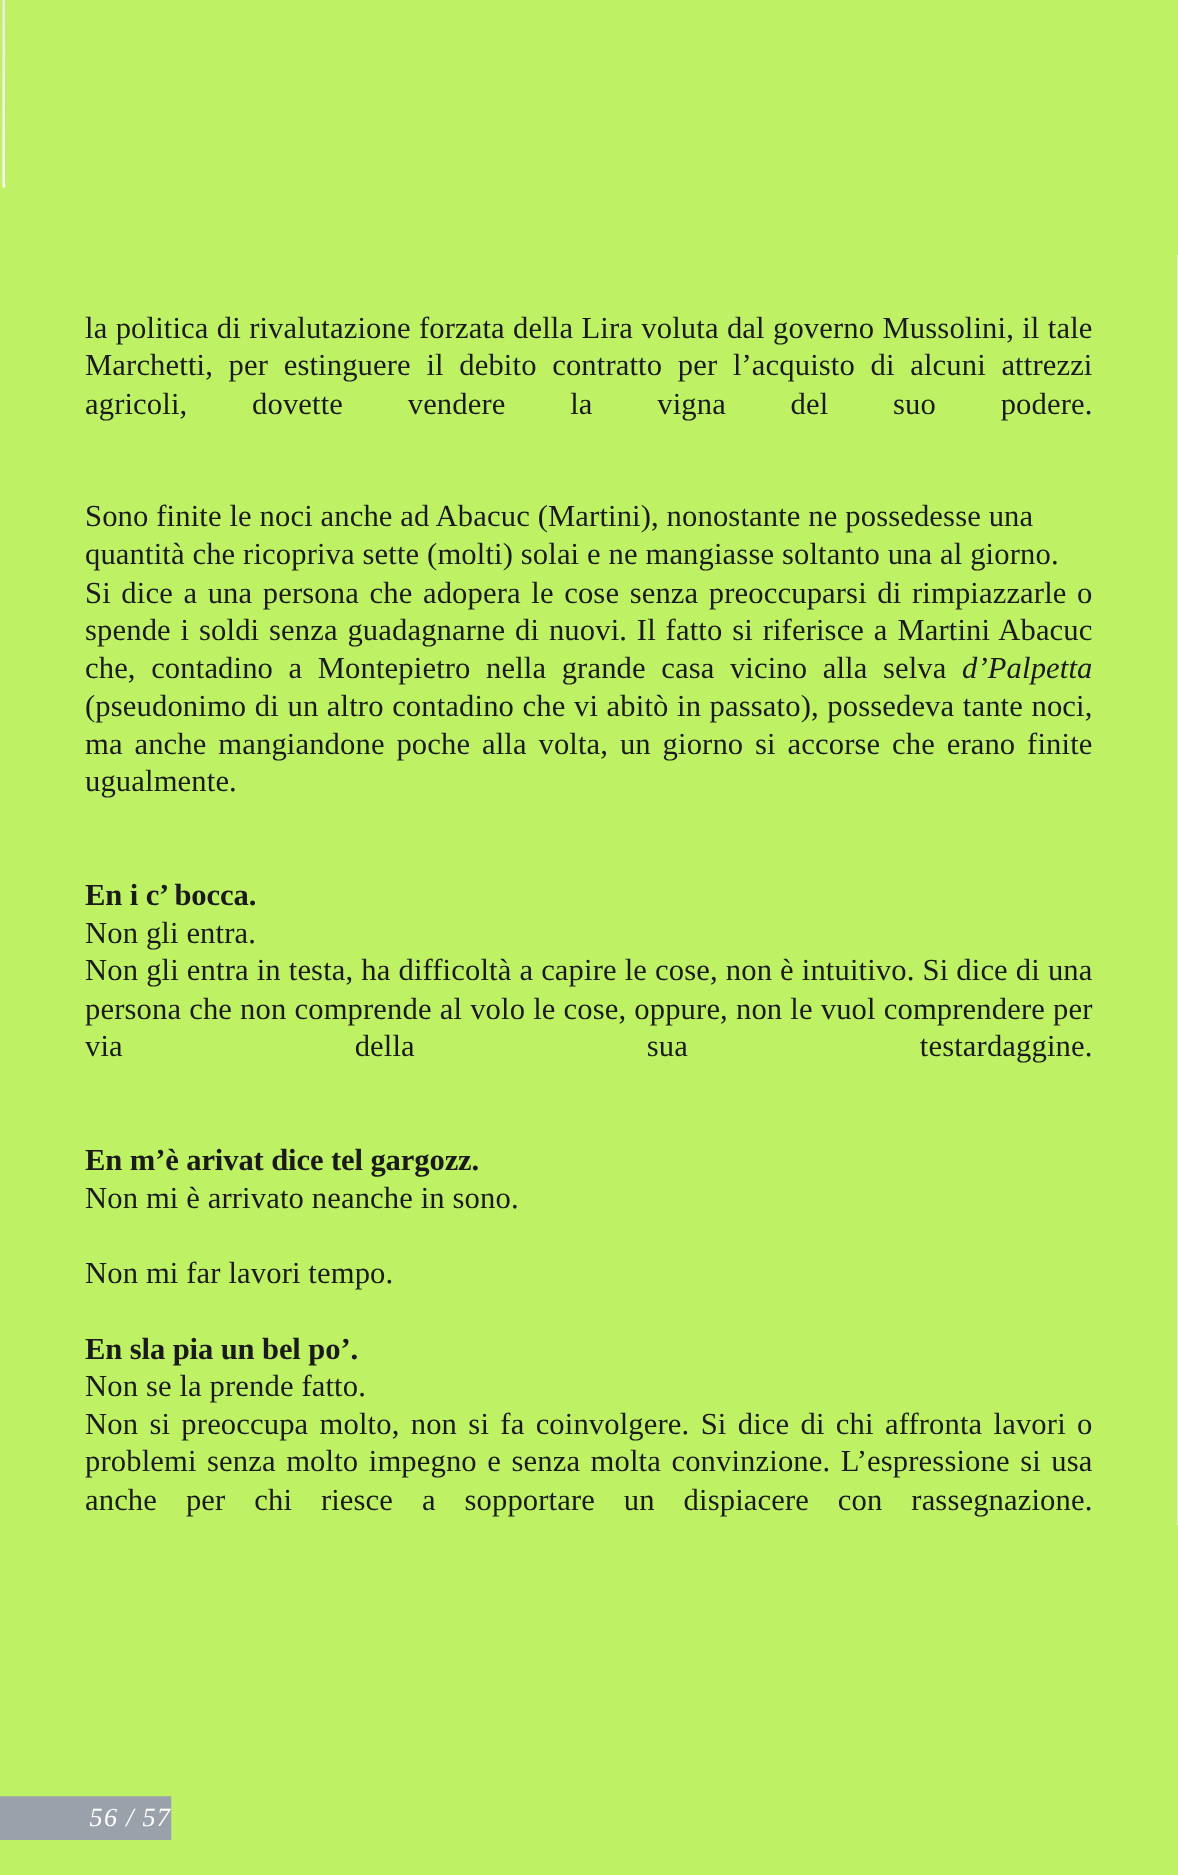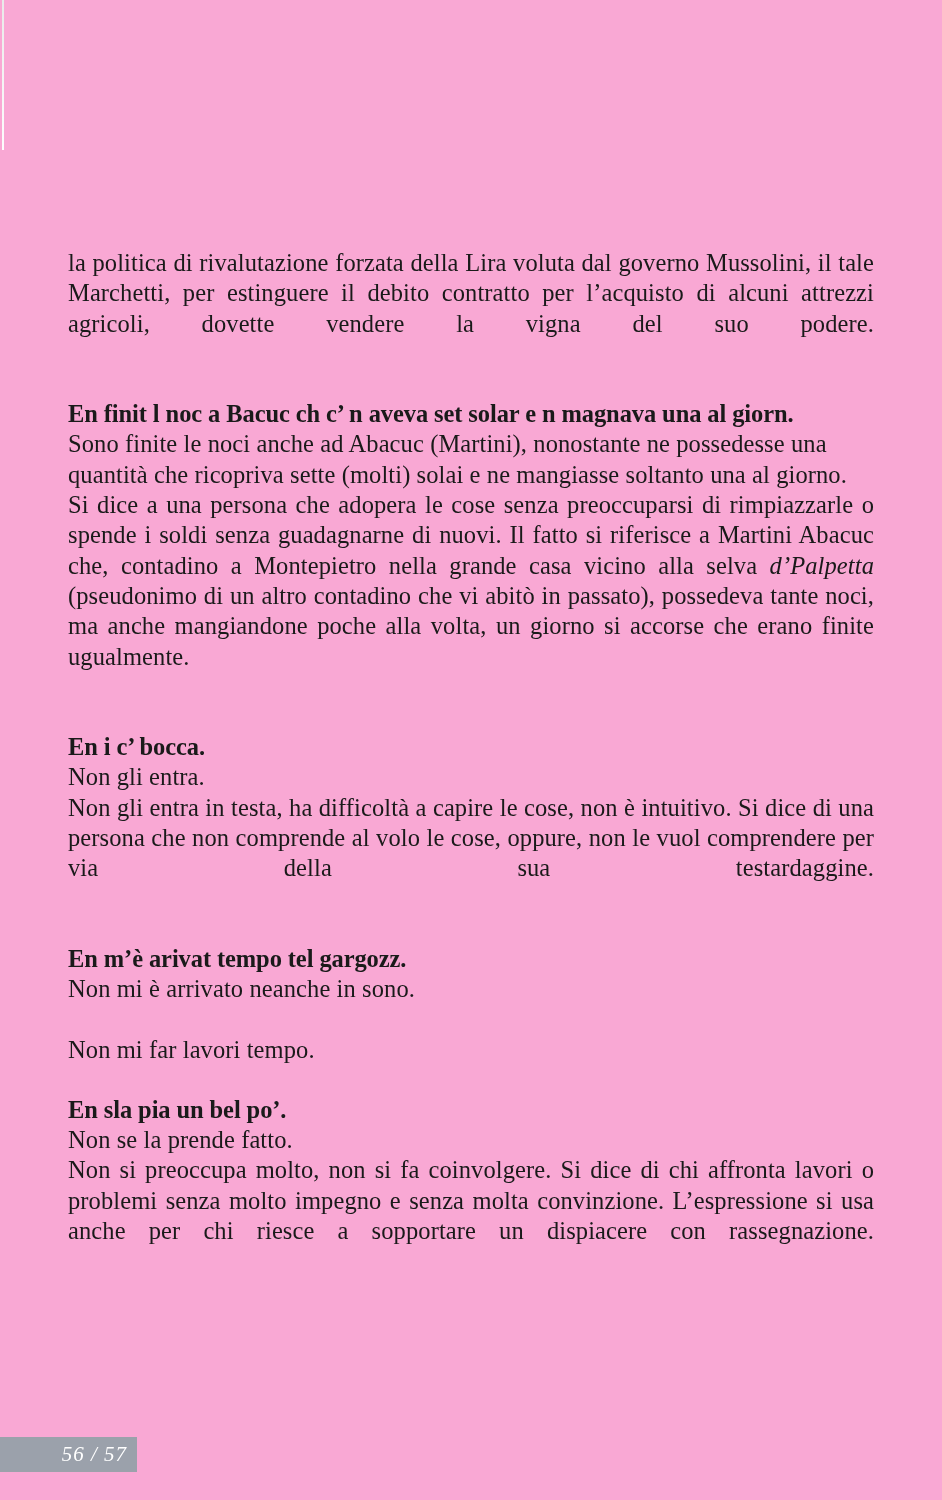--- a/index.html
+++ b/index.html
@@ -8,21 +8,21 @@
     background: #ffffff;
   }
   body {
     font-family: "Liberation Serif", "DejaVu Serif", serif;
     color: #1a1a1a;
   }
   .page {
     position: relative;
     width: 942px;
     height: 1500px;
-    background: #f9a8d4;
+    background: #bef264;
     overflow: hidden;
   }
   
   .scan-edge {
     position: absolute;
     left: 2px;
     top: 0;
     width: 2px;
     height: 150px;
     background: linear-gradient(to bottom, #e9e9e9, #fdfdfd);
@@ -73,21 +73,20 @@
     position: absolute;
     left: 0;
     top: 1437px;
     width: 137px;
     height: 35px;
     background: #9ba1ab;
     display: flex;
     align-items: center;
     justify-content: flex-end;
     box-sizing: border-box;
-    padding-right: 10px;
   }
   .folio {
     color: #ffffff;
     font-size: 21px;
     font-style: italic;
     font-family: "Liberation Serif", "DejaVu Serif", serif;
     letter-spacing: 1px;
     white-space: nowrap;
   }
 </style>
@@ -97,35 +96,34 @@
 <div class="page">
 
   <div class="scan-edge"></div>
 
   <div class="text-column">
 
     <p class="body-para">la politica di rivalutazione forzata della Lira voluta dal governo Mussolini, il tale Marchetti, per estinguere il debito contratto per l’acquisto di alcuni attrezzi agricoli, dovette vendere la vigna del suo podere.</p>
 
     <div class="gap"></div>
 
-    <p class="headword">En finit l noc a Bacuc ch c’ n aveva set solar e n magnava una al giorn.</p>
     <p class="gloss">Sono finite le noci anche ad Abacuc (Martini), nonostante ne possedesse una quantità che ricopriva sette (molti) solai e ne mangiasse soltanto una al giorno.</p>
     <p class="body-para">
       <span>Si dice a una persona che adopera le cose senza preoccuparsi di rimpiazzarle o spende i soldi senza guadagnarne di nuovi. Il fatto si riferisce a Martini Abacuc che, contadino a Montepietro nella grande casa vicino alla selva </span><i class="inline-ital">d’Palpetta</i><span> (pseudonimo di un altro contadino che vi abitò in passato), possedeva tante noci, ma anche mangiandone poche alla volta, un giorno si accorse che erano finite ugualmente.</span>
     </p>
 
     <div class="gap"></div>
 
     <p class="headword">En i c’ bocca.</p>
     <p class="gloss">Non gli entra.</p>
     <p class="body-para">Non gli entra in testa, ha difficoltà a capire le cose, non è intuitivo. Si dice di una persona che non comprende al volo le cose, oppure, non le vuol comprendere per via della sua testardaggine.</p>
 
     <div class="gap"></div>
 
-    <p class="headword">En m’è arivat tempo tel gargozz.</p>
+    <p class="headword">En m’è arivat dice tel gargozz.</p>
     <p class="gloss">Non mi è arrivato neanche in sono.</p>
 
     <div class="gap"></div>
 
     <p class="gloss">Non mi far lavori tempo.</p>
 
     <div class="gap"></div>
 
     <p class="headword">En sla pia un bel po’.</p>
     <p class="gloss">Non se la prende fatto.</p>

